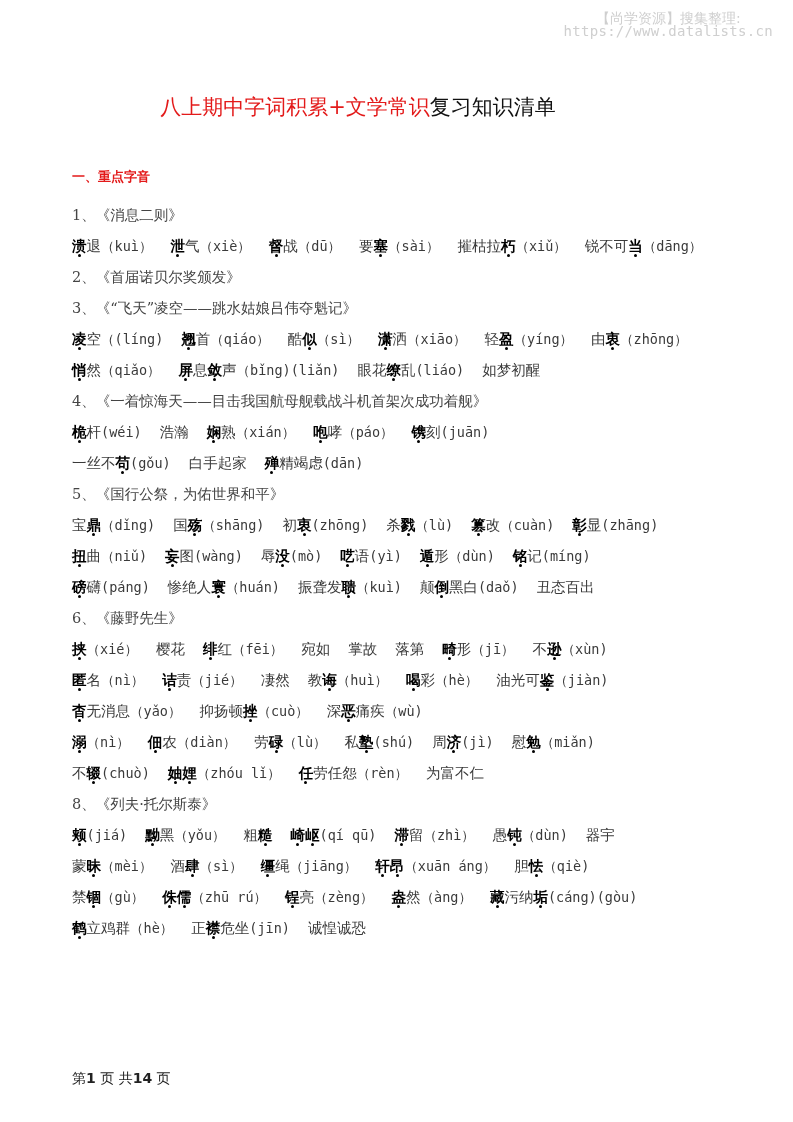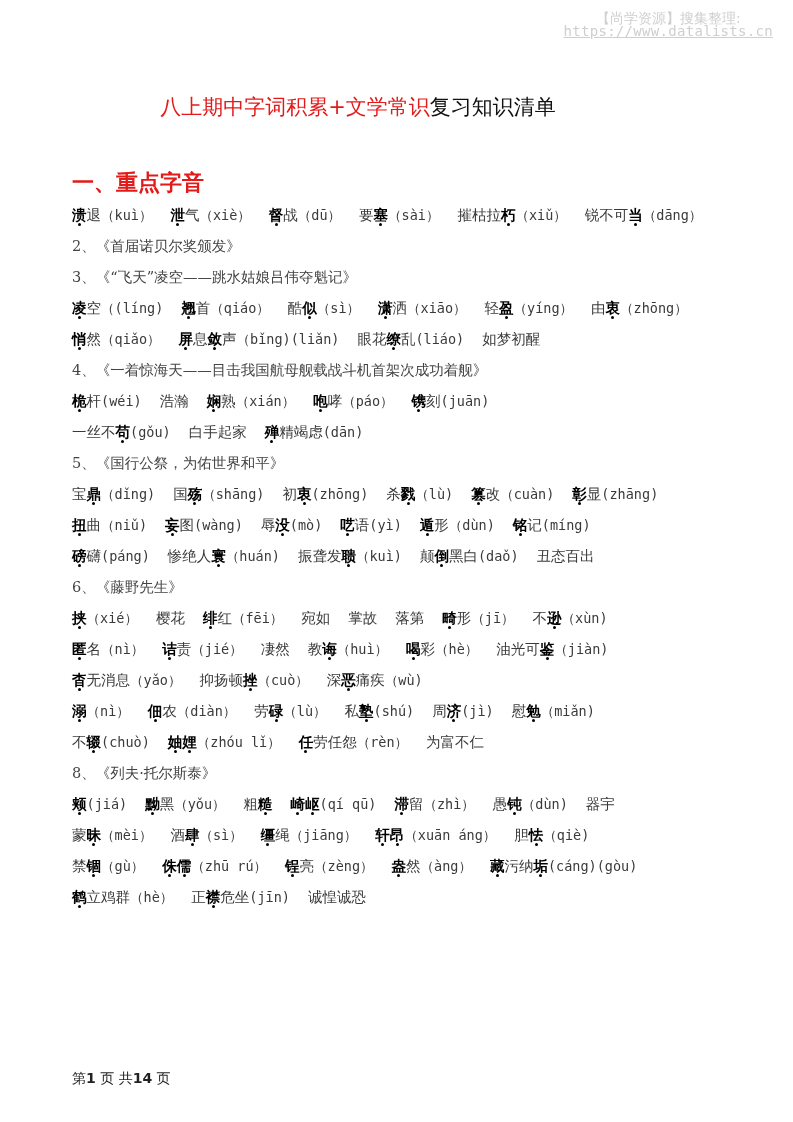--- a/index.html
+++ b/index.html
@@ -1,27 +1,27 @@
 <!DOCTYPE html>
 <html><head>
 <meta charset="utf-8">
 <style>
   html, body { margin: 0; padding: 0; background: #ffffff; }
   body { width: 793px; height: 1122px; position: relative; overflow: hidden;
          font-family: "DejaVu Serif", "Liberation Serif", serif; color: #333333; }
   .watermark { position: absolute; right: 20px; top: 12px; text-align: center;
                font-size: 14px; line-height: 13px; color: #cfcfcf; }
   .watermark .wm-line1 { font-family: "DejaVu Sans", sans-serif; }
-  .watermark .wm-line2 { font-family: "DejaVu Sans Mono", monospace; letter-spacing: 0.3px; text-decoration: underline; }
+  .watermark .wm-line2 { font-family: "DejaVu Sans Mono", monospace; letter-spacing: 0.3px; }
   .title { position: absolute; top: 93px; left: 0; width: 716px; text-align: center;
            font-family: "DejaVu Sans", sans-serif; font-size: 21px; }
   .title .red { color: #e31a1a; }
   .title .black { color: #111111; }
   .section-heading { position: absolute; left: 72px; top: 168px; font-family: "DejaVu Sans", sans-serif;
-                     font-weight: bold; font-size: 22px; color: #e31a1a; }
+                     font-weight: bold; font-size: 13px; color: #e31a1a; }
   .content { position: absolute; left: 72px; top: 200px; width: 660px; }
   .line { height: 31px; line-height: 31px; font-size: 14.5px; white-space: nowrap; color: #3a3a3a; }
   .line.lesson { color: #444444; }
   .item { display: inline-block; margin-right: 18px; }
   .em { font-weight: bold; color: #000000; font-family: "DejaVu Sans", sans-serif; position: relative; }
   .em::after { content: ""; position: absolute; left: 50%; bottom: -3px; width: 3px; height: 3px;
                margin-left: -1.5px; background: #000; border-radius: 50%; }
   .pinyin { font-family: "DejaVu Sans Mono", "Liberation Mono", monospace; font-size: 13.5px; color: #3a3a3a; }
   .footer { position: absolute; left: 72px; top: 1070px; font-size: 14px; color: #222;
             font-family: "DejaVu Sans", sans-serif; }
@@ -35,20 +35,21 @@
   <div class="wm-line2">https://www.datalists.cn</div>
 </div>
 
 <div class="title">
   <span class="red">八上期中字词积累+文学常识</span><span class="black">复习知识清单</span>
 </div>
 
 <div class="section-heading">一、重点字音</div>
 
 <div class="content" id="content">
+    <div class="line lesson">1、《消息二则》</div>
     <div class="line"><span class="item"><span class="em">溃</span><span>退</span><span class="pinyin">（kuì）</span></span><span class="item"><span class="em">泄</span><span>气</span><span class="pinyin">（xiè）</span></span><span class="item"><span class="em">督</span><span>战</span><span class="pinyin">（dū）</span></span><span class="item"><span>要</span><span class="em">塞</span><span class="pinyin">（sài）</span></span><span class="item"><span>摧枯拉</span><span class="em">朽</span><span class="pinyin">（xiǔ）</span></span><span class="item"><span>锐不可</span><span class="em">当</span><span class="pinyin">（dāng）</span></span></div>
     <div class="line lesson">2、《首届诺贝尔奖颁发》</div>
     <div class="line lesson">3、《“飞天”凌空——跳水姑娘吕伟夺魁记》</div>
     <div class="line"><span class="item"><span class="em">凌</span><span>空</span><span class="pinyin">（(líng)</span></span><span class="item"><span class="em">翘</span><span>首</span><span class="pinyin">（qiáo）</span></span><span class="item"><span>酷</span><span class="em">似</span><span class="pinyin">（sì）</span></span><span class="item"><span class="em">潇</span><span>洒</span><span class="pinyin">（xiāo）</span></span><span class="item"><span>轻</span><span class="em">盈</span><span class="pinyin">（yíng）</span></span><span class="item"><span>由</span><span class="em">衷</span><span class="pinyin">（zhōng）</span></span></div>
     <div class="line"><span class="item"><span class="em">悄</span><span>然</span><span class="pinyin">（qiǎo）</span></span><span class="item"><span class="em">屏</span><span>息</span><span class="em">敛</span><span>声</span><span class="pinyin">（bǐng)(liǎn)</span></span><span class="item"><span>眼花</span><span class="em">缭</span><span>乱</span><span class="pinyin">(liáo)</span></span><span class="item"><span>如梦初醒</span></span></div>
     <div class="line lesson">4、《一着惊海天——目击我国航母舰载战斗机首架次成功着舰》</div>
     <div class="line"><span class="item"><span class="em">桅</span><span>杆</span><span class="pinyin">(wéi)</span></span><span class="item"><span>浩瀚</span></span><span class="item"><span class="em">娴</span><span>熟</span><span class="pinyin">（xián）</span></span><span class="item"><span class="em">咆</span><span>哮</span><span class="pinyin">（páo）</span></span><span class="item"><span class="em">镌</span><span>刻</span><span class="pinyin">(juān)</span></span></div>
     <div class="line"><span class="item"><span>一丝不</span><span class="em">苟</span><span class="pinyin">(gǒu)</span></span><span class="item"><span>白手起家</span></span><span class="item"><span class="em">殚</span><span>精竭虑</span><span class="pinyin">(dān)</span></span></div>
     <div class="line lesson">5、《国行公祭，为佑世界和平》</div>
     <div class="line"><span class="item"><span>宝</span><span class="em">鼎</span><span class="pinyin">（dǐng)</span></span><span class="item"><span>国</span><span class="em">殇</span><span class="pinyin">（shāng)</span></span><span class="item"><span>初</span><span class="em">衷</span><span class="pinyin">(zhōng)</span></span><span class="item"><span>杀</span><span class="em">戮</span><span class="pinyin">（lù)</span></span><span class="item"><span class="em">篡</span><span>改</span><span class="pinyin">（cuàn)</span></span><span class="item"><span class="em">彰</span><span>显</span><span class="pinyin">(zhāng)</span></span></div>

